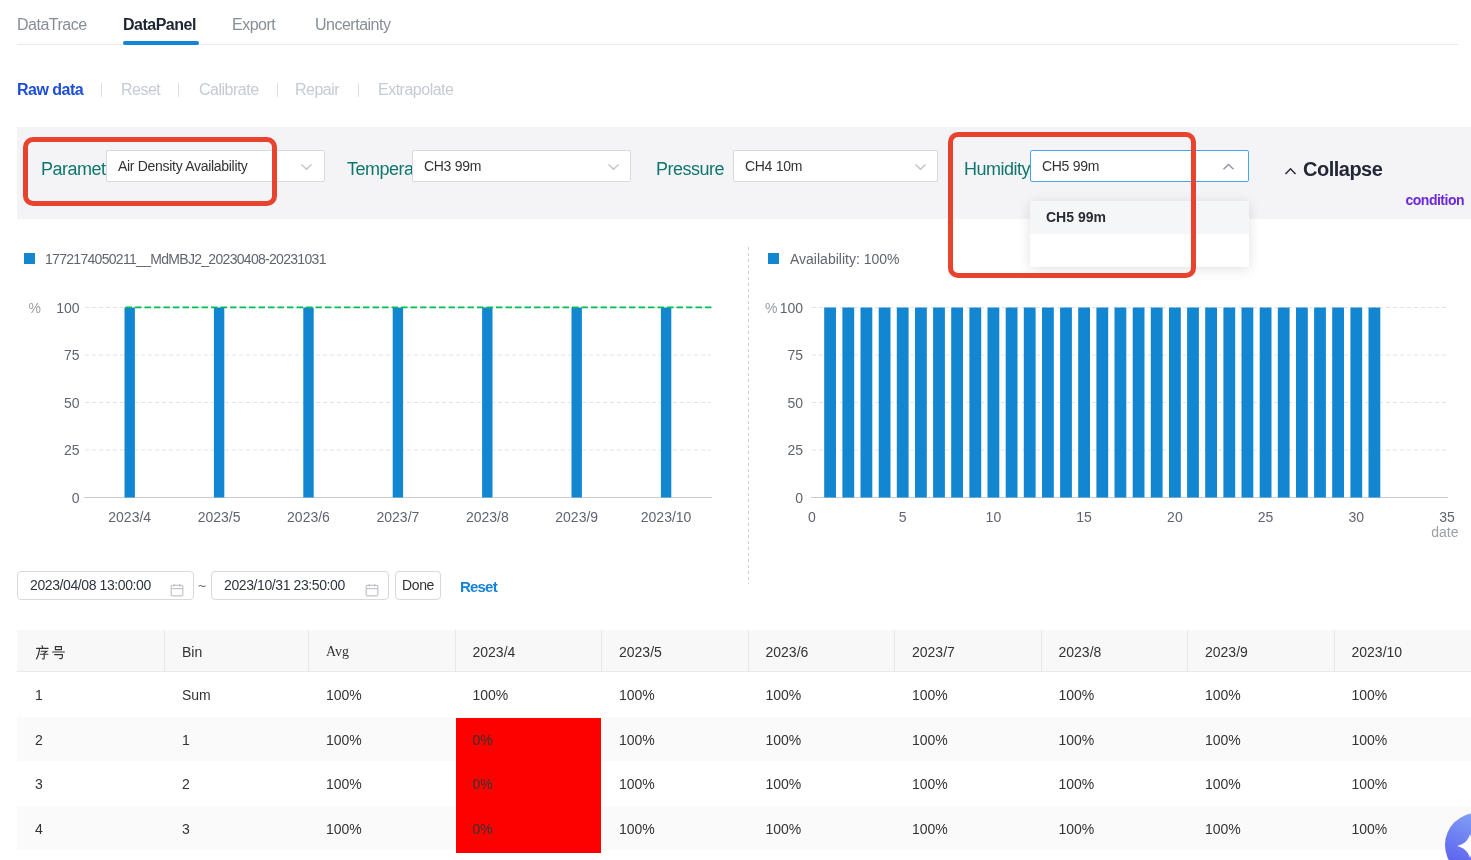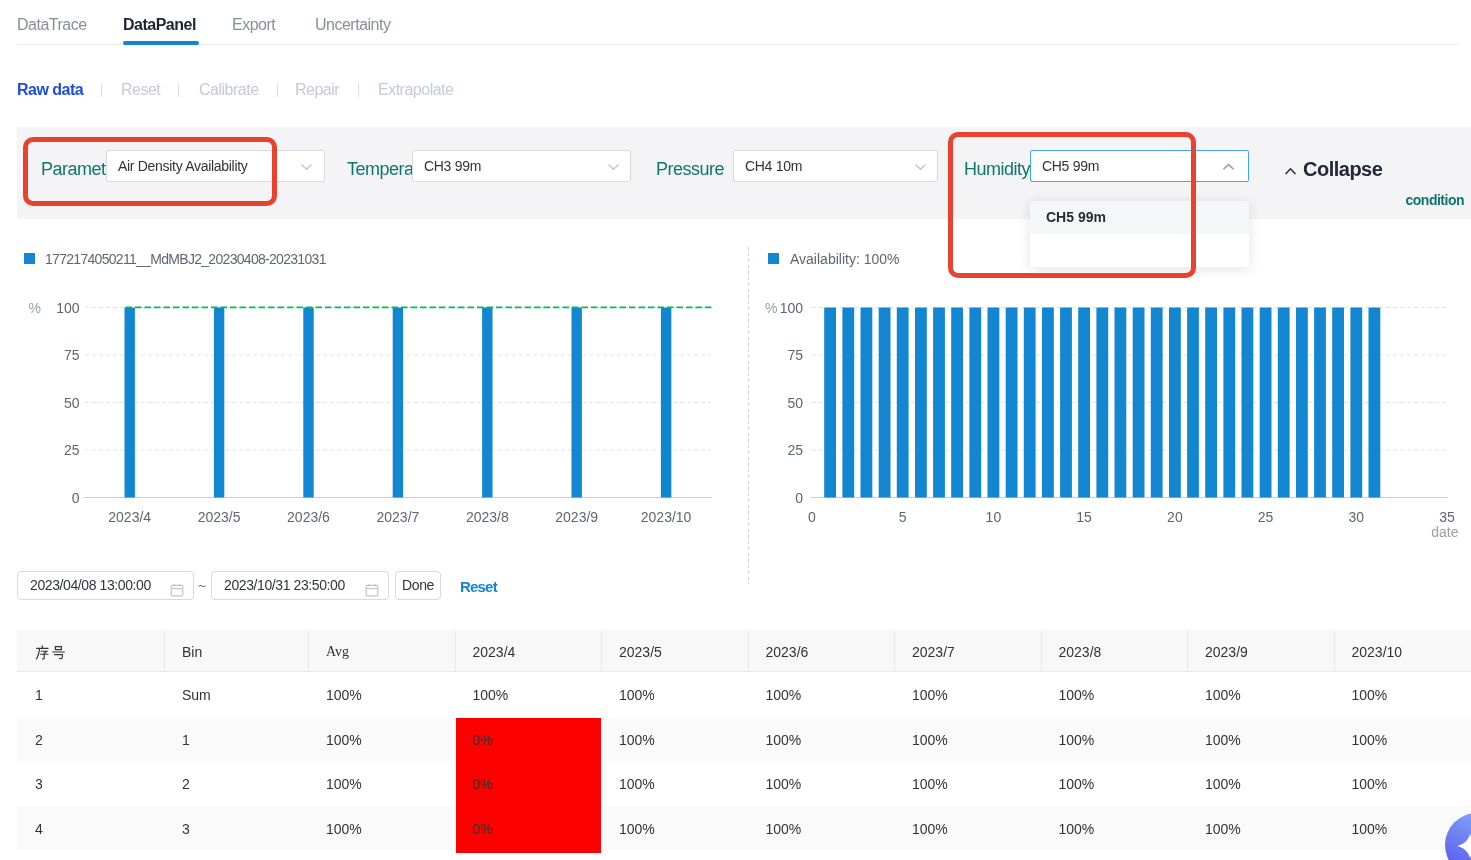--- a/index.html
+++ b/index.html
@@ -51,21 +51,21 @@
 <div class="lbl" style="left:964px">Humidity</div>
 <div class="sel" style="left:1030px;width:219px;border:1.5px solid #41a7f5">CH5 99m</div>
 <svg style="position:absolute;left:1222px;top:163px" width="13" height="8" viewBox="0 0 13 8">
     <path d="M1.5 6.2 L6.5 1.5 L11.5 6.2" fill="none" stroke="#8f96a3" stroke-width="1.4"></path>
   </svg>
 
 <div class="abs" style="right:7px;top:158px;width:180px;text-align:left;font-size:20px;font-weight:bold;color:#222838;letter-spacing:-0.5px">
 <svg width="13" height="9" viewBox="0 0 13 9" style="margin-right:6px">
       <path d="M1.5 7 L6.5 1.8 L11.5 7" fill="none" stroke="#2a3040" stroke-width="1.6"></path>
     </svg>Collapse</div>
-<div class="abs" style="right:7px;top:191.5px;width:180px;text-align:right;font-size:14px;font-weight:bold;color:#0f766e;letter-spacing:-0.5px">condition</div>
+<div class="abs" style="right:7px;top:191.5px;width:180px;text-align:right;font-size:14px;font-weight:bold;color:#6d28d9;letter-spacing:-0.5px">condition</div>
 
 <div class="abs" style="left:1030px;top:200.5px;width:219px;height:66px;background:#fff;box-shadow:0 2px 12px rgba(0,0,0,0.12);z-index:8">
 <div style="height:33px;background:#f5f6f8;font-weight:bold;color:#272c33;font-size:14px;line-height:33px;padding-left:16px">CH5 99m</div>
 </div>
 
 <div class="redbox" style="left:23px;top:137px;width:254px;height:69px"></div>
 <div class="redbox" style="left:948px;top:132px;width:248px;height:146px"></div>
 
 <svg class="abs" style="left:0;top:0;z-index:1" width="1471" height="860" viewBox="0 0 1471 860">
 <rect x="24" y="253" width="11" height="11" fill="#1286d0"></rect>

